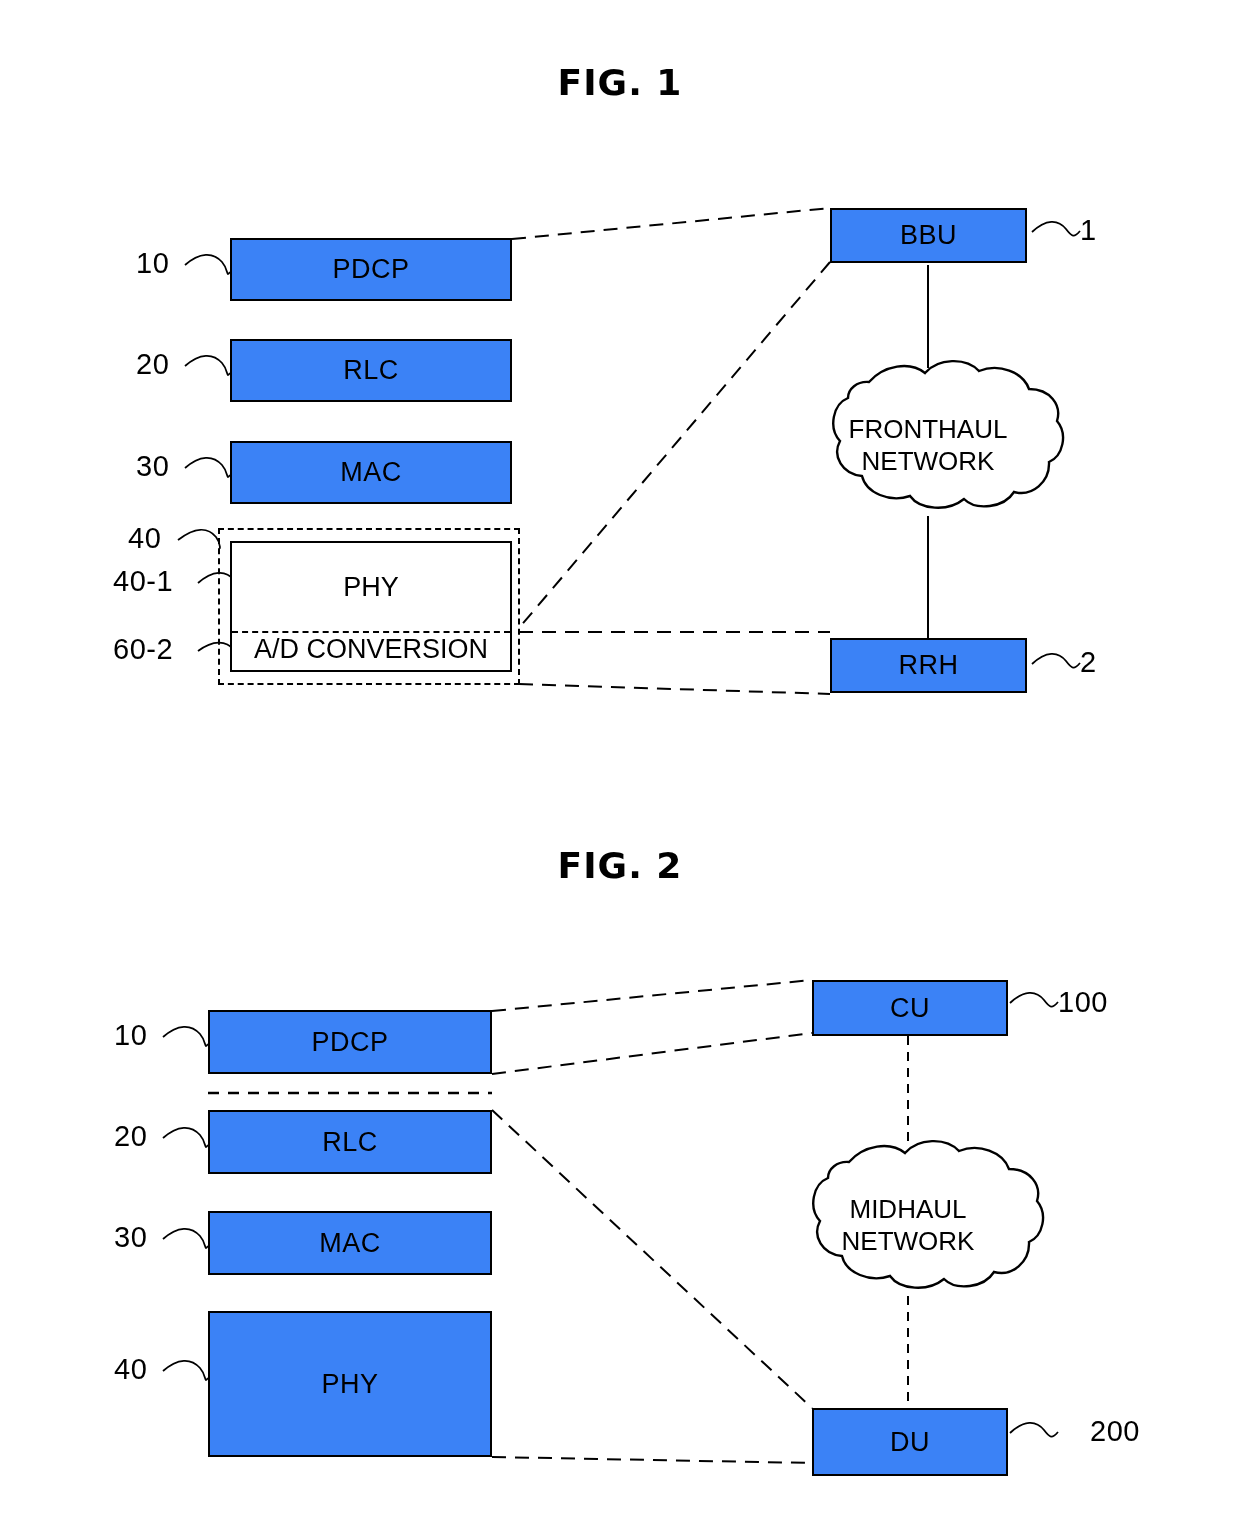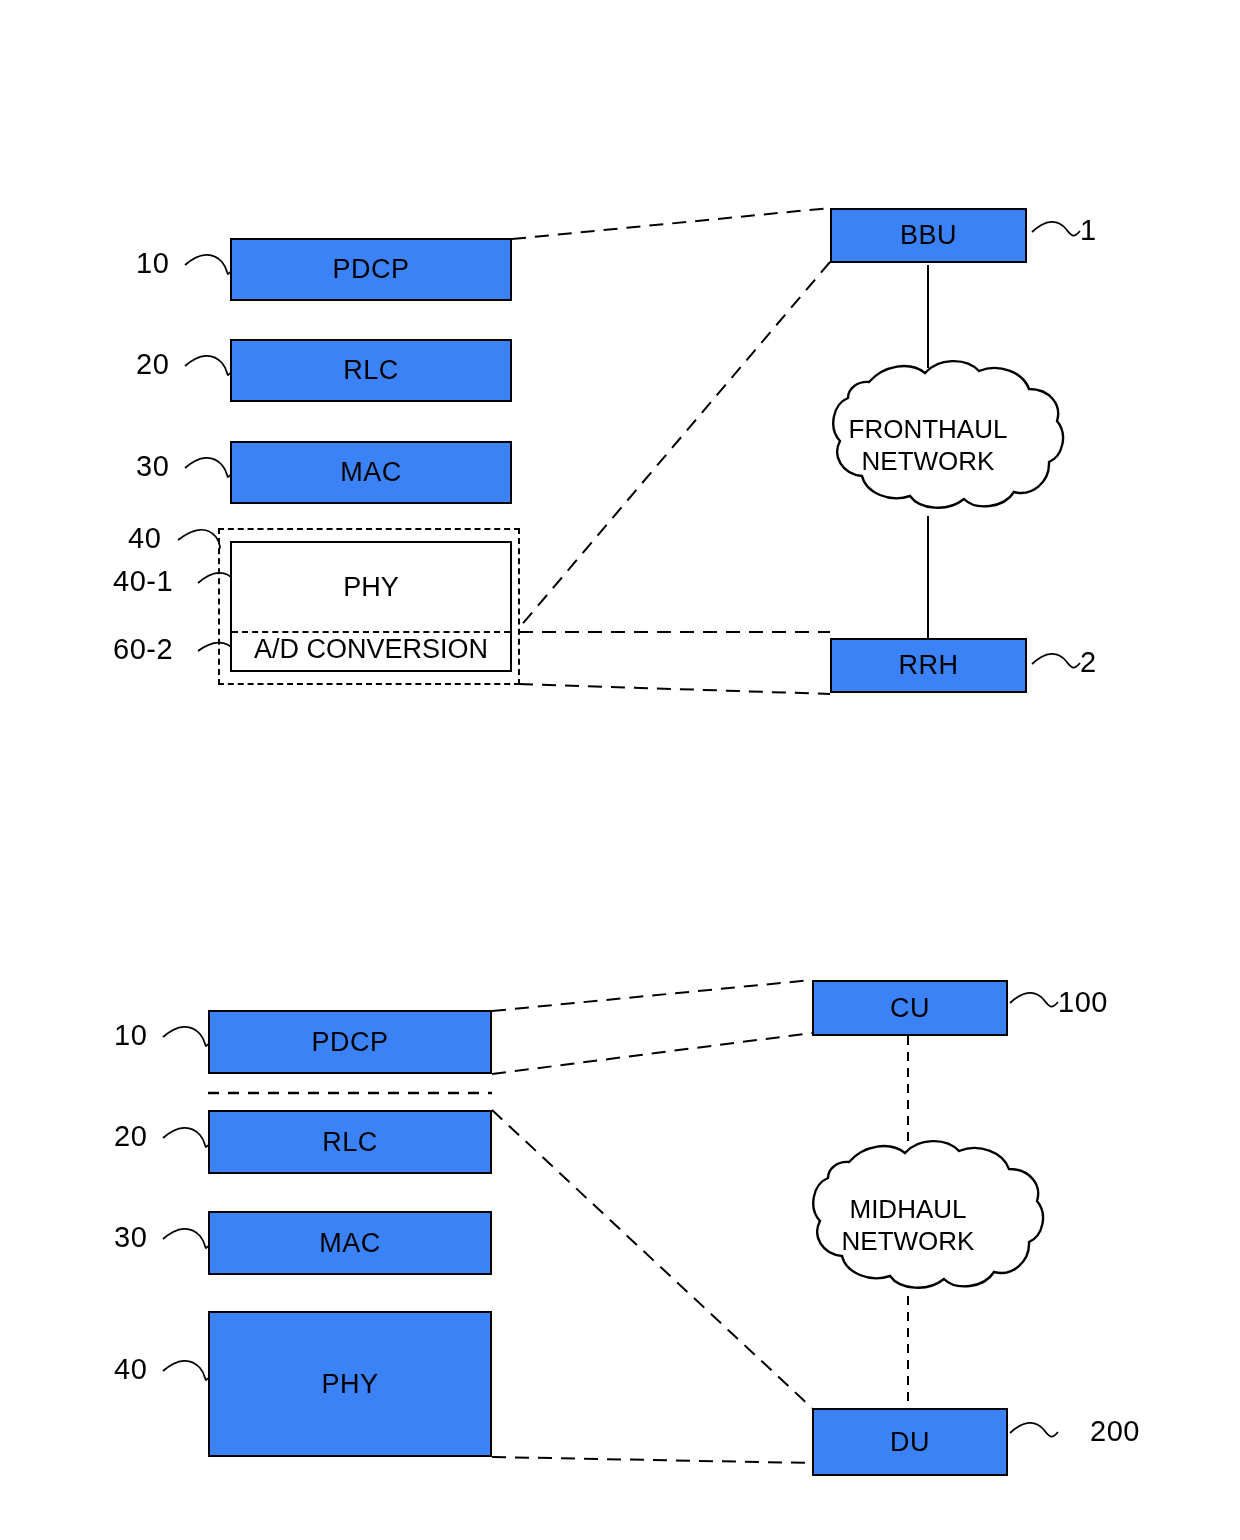--- a/index.html
+++ b/index.html
@@ -197,20 +197,21 @@
                C984,1288 956,1291 944,1279
                C928,1292 900,1290 890,1276
                C870,1283 846,1273 842,1256
                C822,1254 812,1236 820,1221
                C808,1208 813,1184 828,1178
                C828,1169 837,1161 849,1162 Z" fill="#fff" stroke="#000" stroke-width="2.4"></path>
     </g>
 
   </svg>
 
+  <div class="fig-title" id="fig1-title">FIG. 1</div>
 
   <div class="ref-num" style="left:136px; top:247px;">10</div>
   <div class="box" style="left:230px; top:238px; width:282px; height:63px;">PDCP</div>
 
   <div class="ref-num" style="left:136px; top:348px;">20</div>
   <div class="box" style="left:230px; top:339px; width:282px; height:63px;">RLC</div>
 
   <div class="ref-num" style="left:136px; top:450px;">30</div>
   <div class="box" style="left:230px; top:441px; width:282px; height:63px;">MAC</div>
 
@@ -228,20 +229,21 @@
 
   <div class="box" style="left:830px; top:208px; width:197px; height:55px;">BBU</div>
   <div class="ref-num" style="left:1080px; top:214px;">1</div>
 
   <div class="cloud-label" style="left:818px; top:414px; width:220px;">FRONTHAUL
 NETWORK</div>
 
   <div class="box" style="left:830px; top:638px; width:197px; height:55px;">RRH</div>
   <div class="ref-num" style="left:1080px; top:646px;">2</div>
 
+  <div class="fig-title" id="fig2-title">FIG. 2</div>
 
   <div class="ref-num" style="left:114px; top:1019px;">10</div>
   <div class="box" style="left:208px; top:1010px; width:284px; height:64px;">PDCP</div>
 
   <div class="ref-num" style="left:114px; top:1120px;">20</div>
   <div class="box" style="left:208px; top:1110px; width:284px; height:64px;">RLC</div>
 
   <div class="ref-num" style="left:114px; top:1221px;">30</div>
   <div class="box" style="left:208px; top:1211px; width:284px; height:64px;">MAC</div>
 

